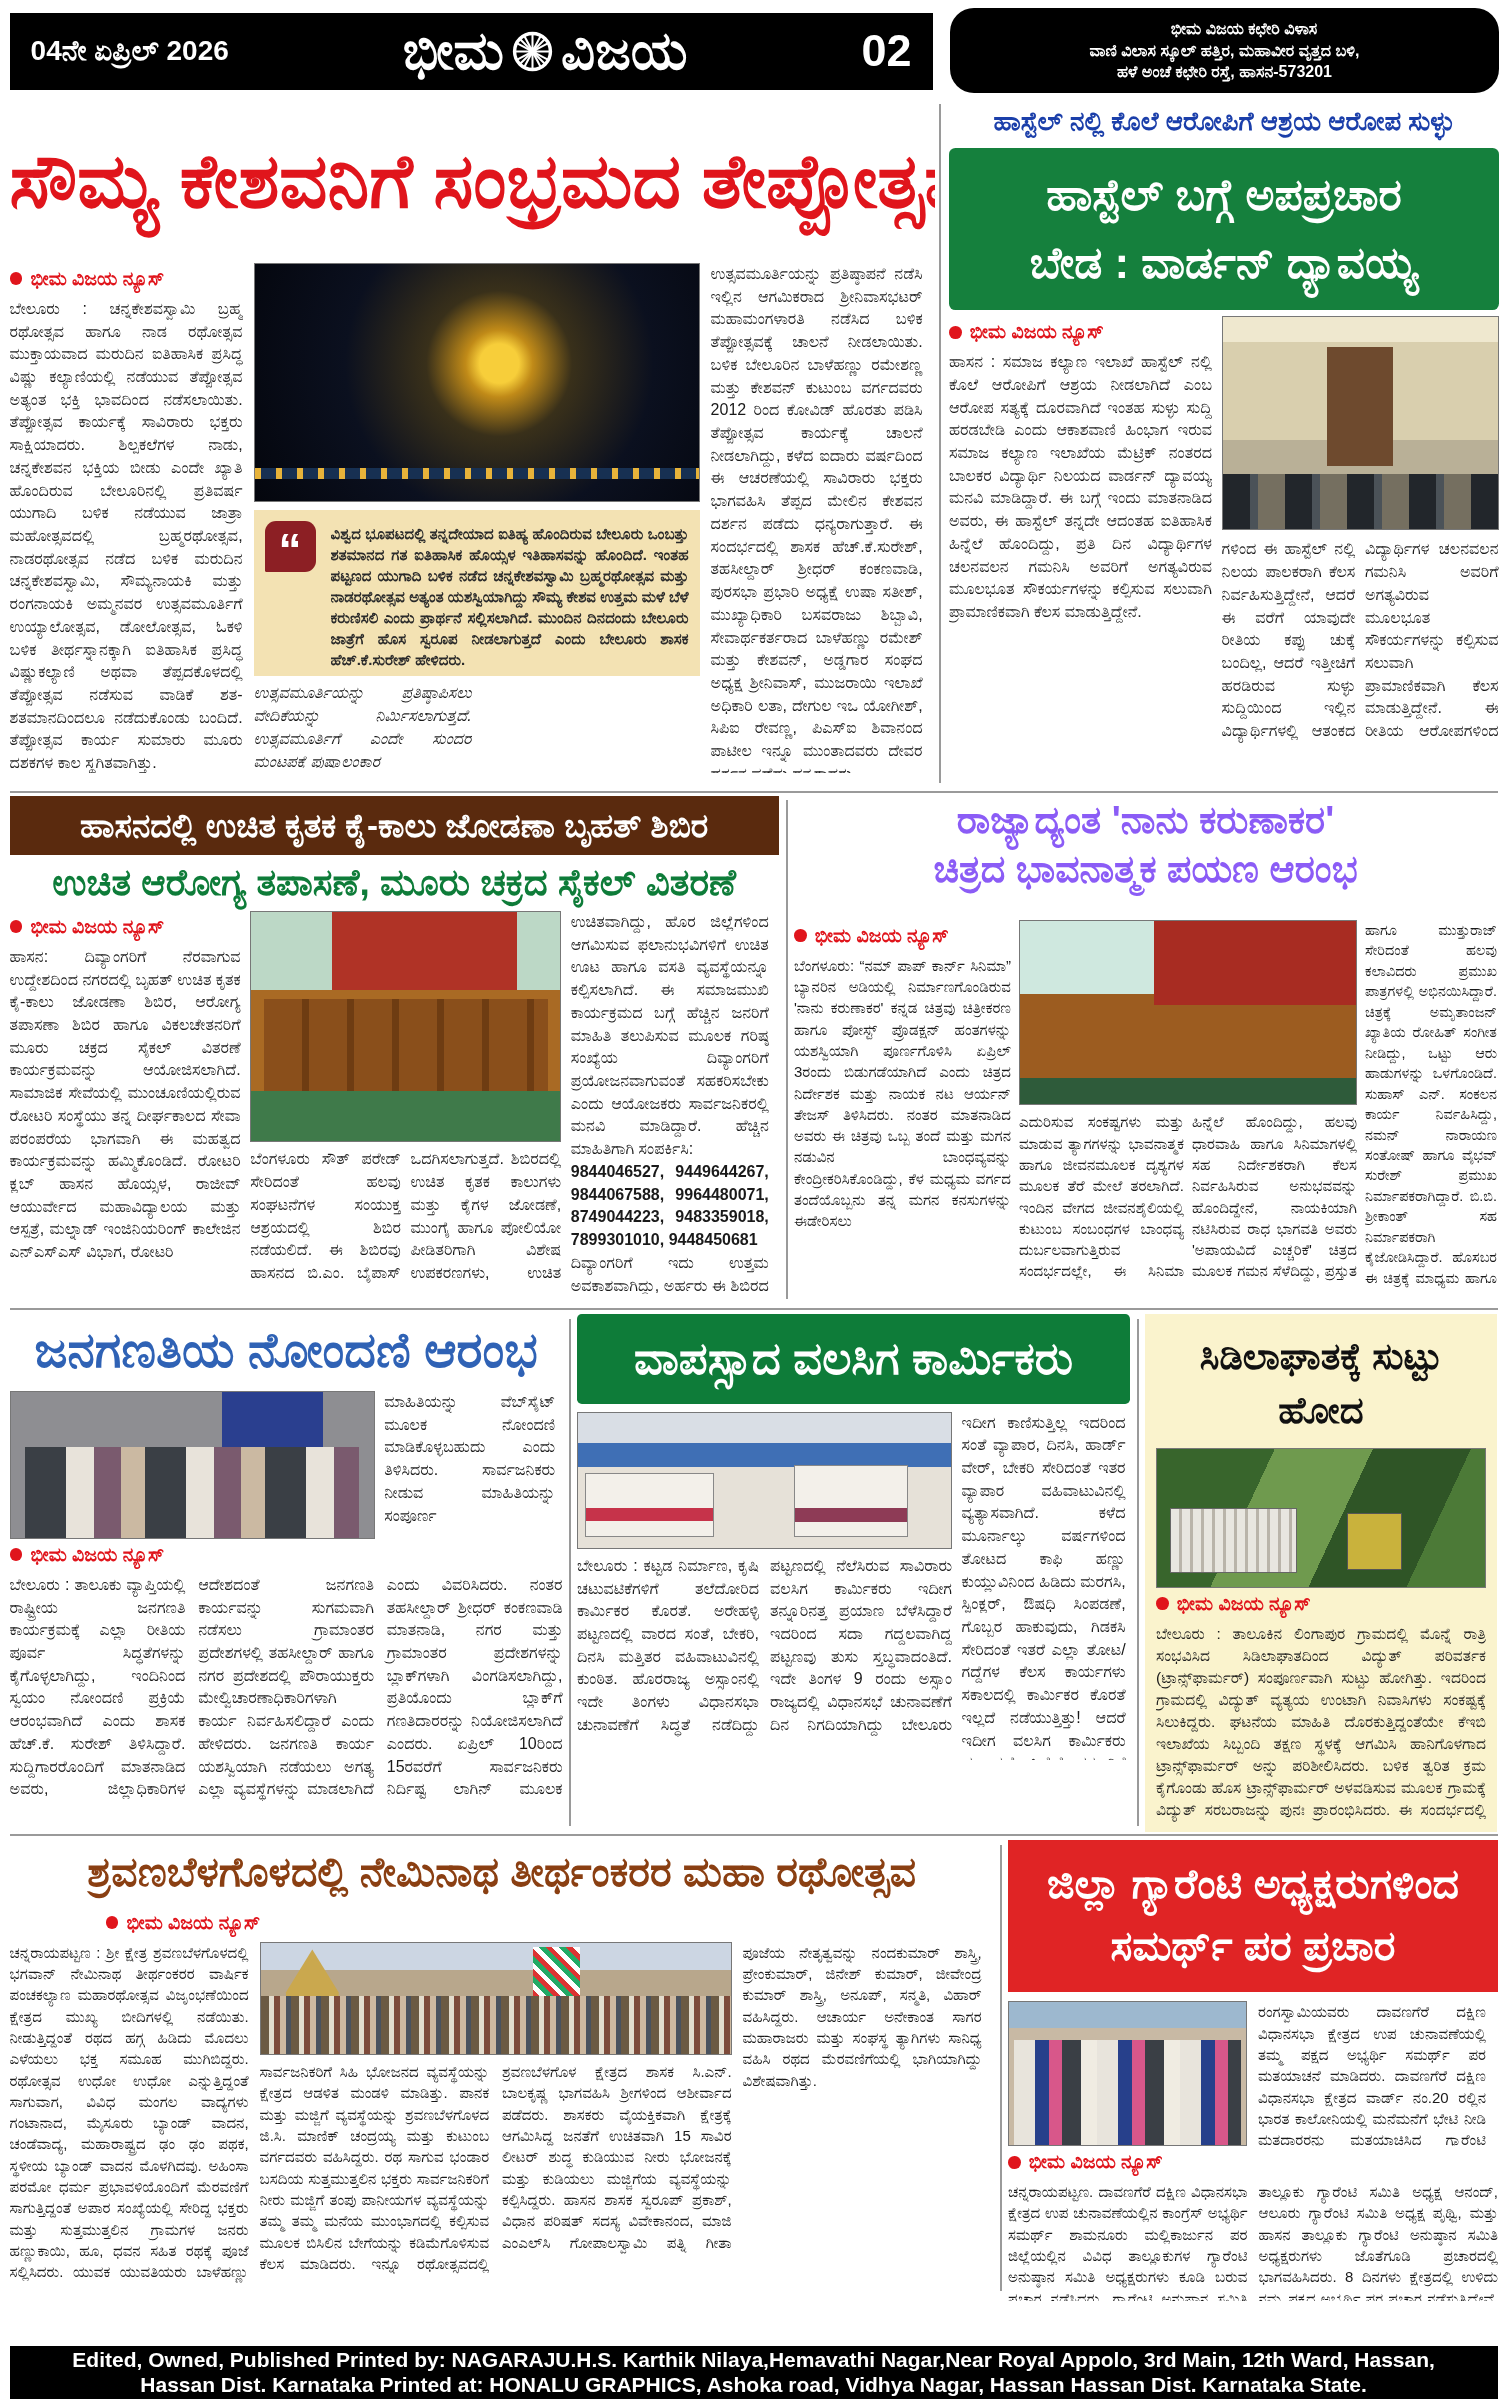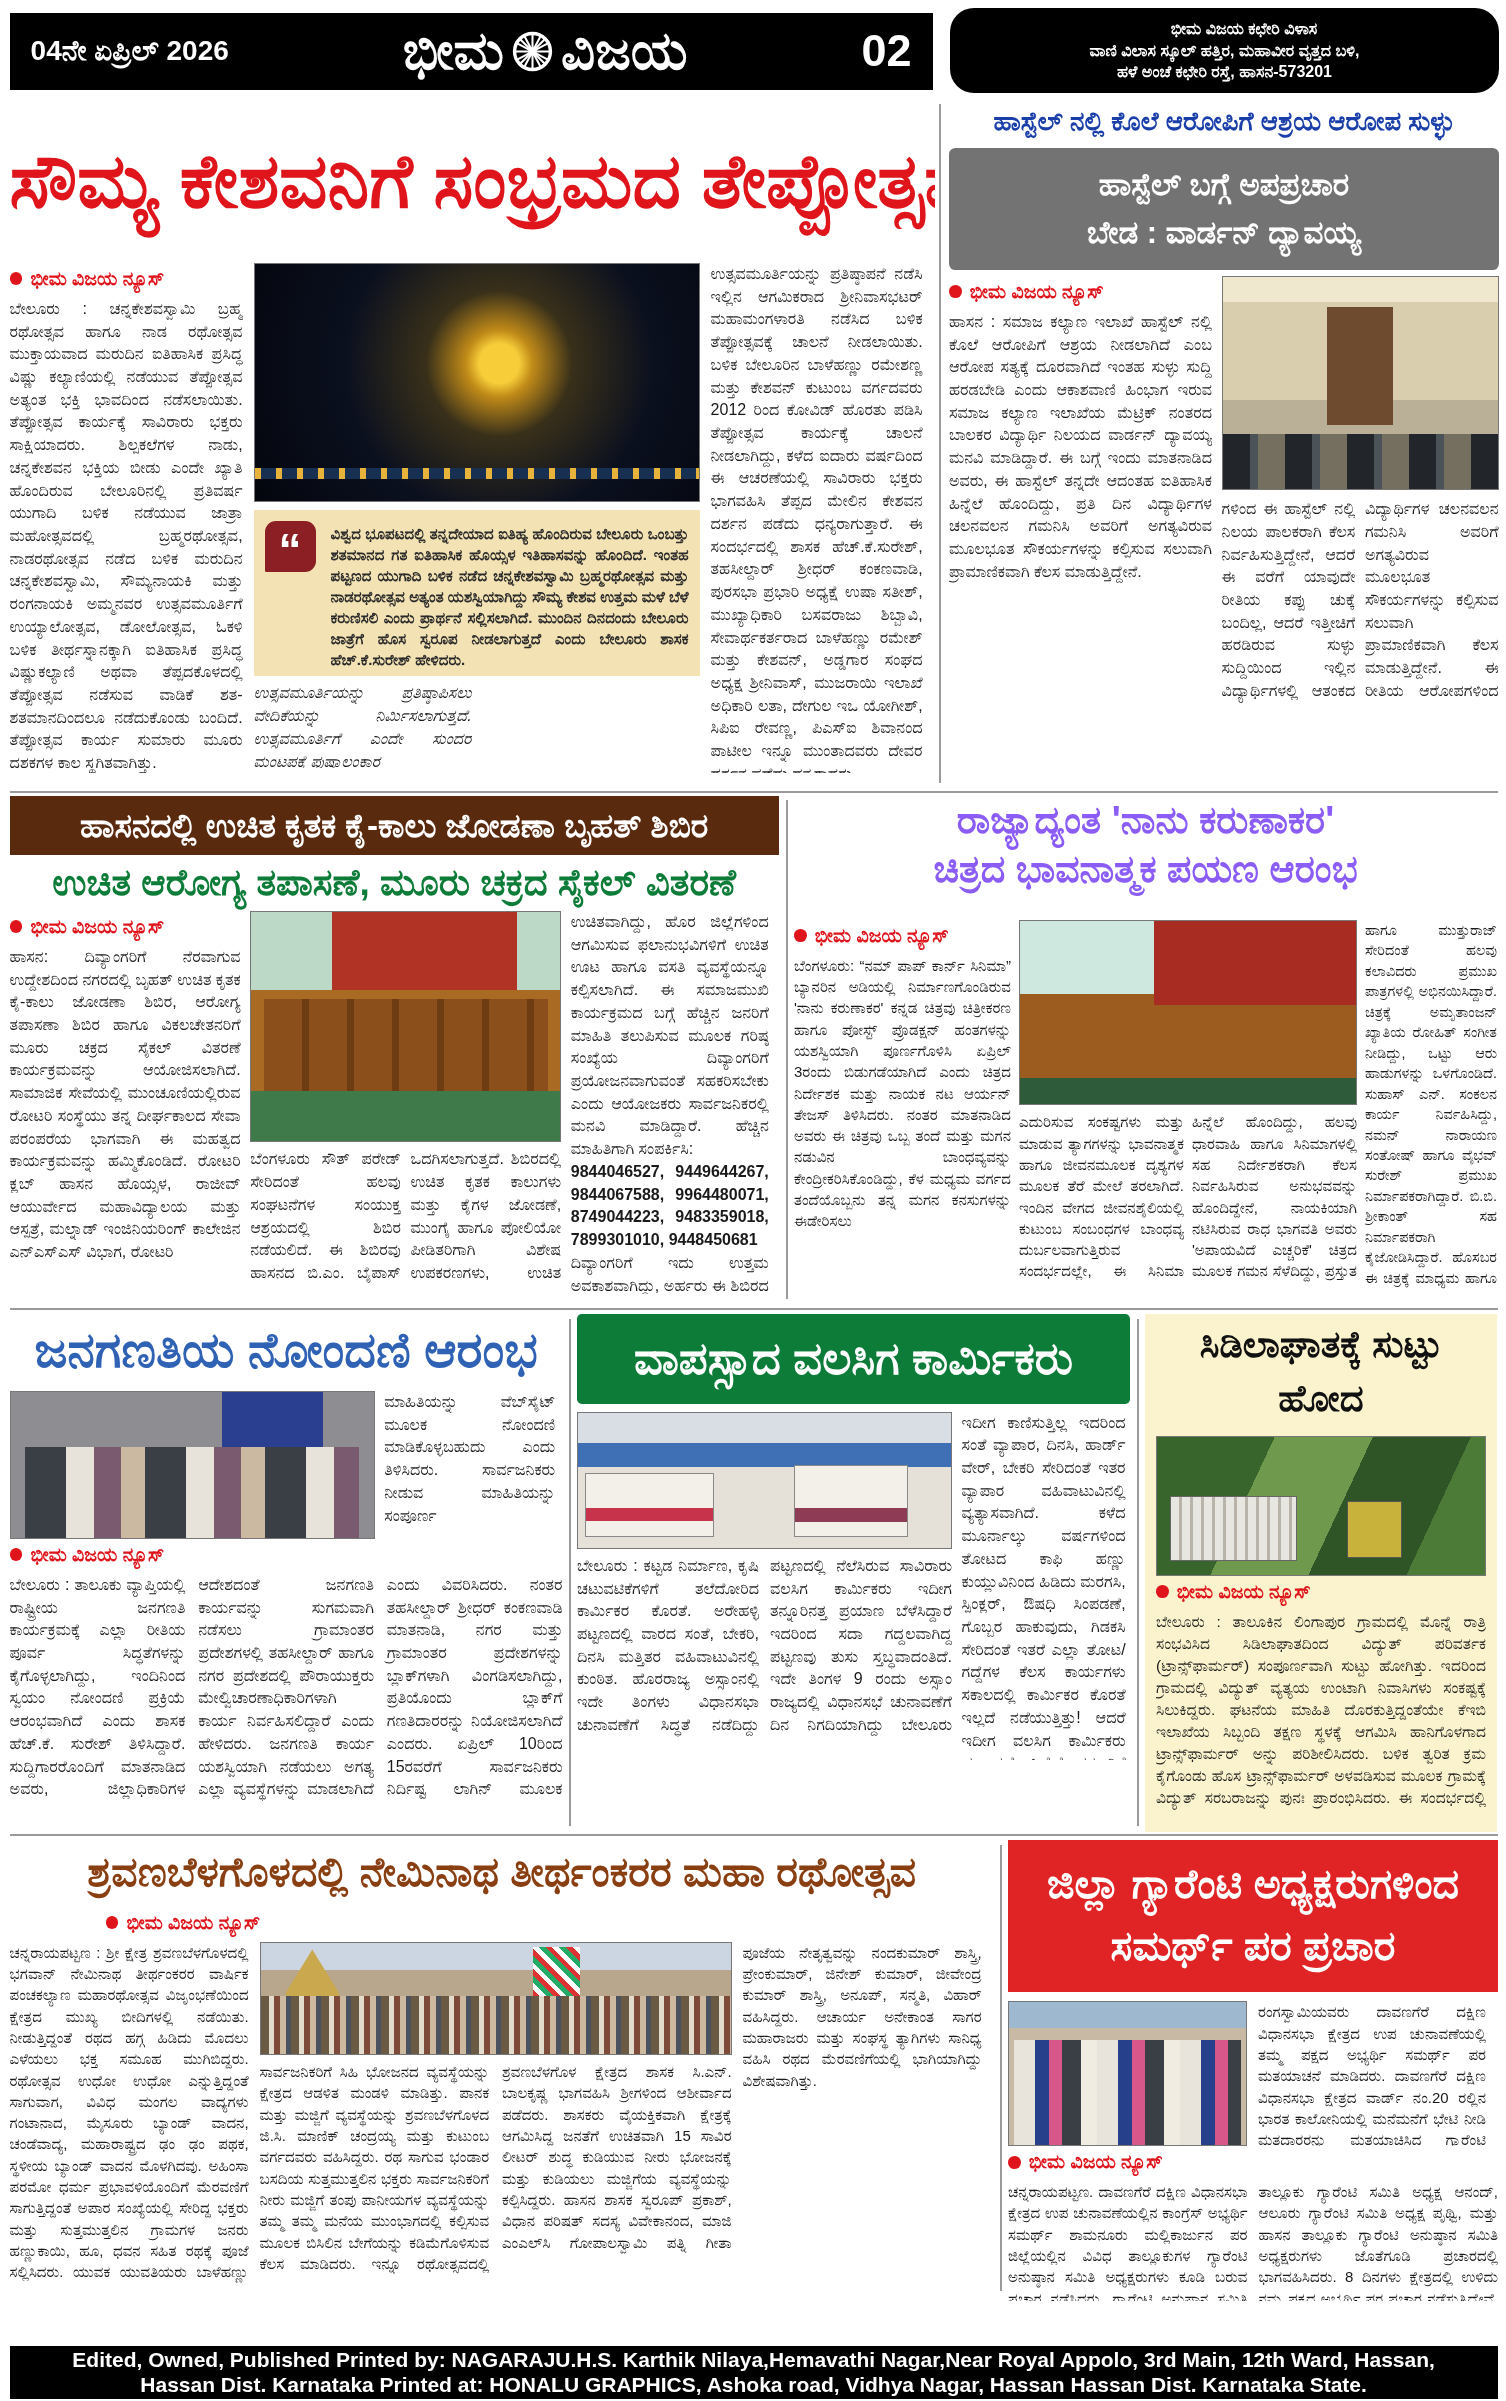--- a/index.html
+++ b/index.html
@@ -36,21 +36,21 @@
   .quotebox{margin-top:8px;background:#f3e2b3;height:166px;box-sizing:border-box;padding:12.8px 11px 8px 77px;position:relative;}
   .quotebox .q-icon{position:absolute;left:11px;top:11px;width:51px;height:51px;background:#8c1f24;border-radius:11px 11px 11px 1.6px;
       color:#fff;font-size:46px;font-weight:bold;line-height:59px;text-align:center;}
   .quotebox .q-text{font-size:15px;line-height:1.4;text-align:justify;height:144px;overflow:hidden;font-weight:bold;color:#2a2a2a;}
   .a1-minirow{display:flex;gap:9.6px;margin-top:6.4px;font-style:italic;}
   .a1-minirow .bodytext{width:218px;height:86px;}
   .a1-col4{width:212px;height:510px;overflow:hidden;}
   
   .a2{left:949px;top:100px;width:550px;height:687px;overflow:hidden;}
   .a2-kicker{font-size:26px;font-weight:bold;color:#1b3faa;text-align:center;height:48px;line-height:43px;white-space:nowrap;overflow:hidden;}
-  .a2-headbox{background:#737373;border-radius:6.4px;color:#fff;font-weight:bold;font-size:31px;text-align:center;
+  .a2-headbox{background:#15803d;border-radius:6.4px;color:#fff;font-weight:bold;font-size:44px;text-align:center;
               padding:12.8px 4.8px;line-height:1.55;}
   .a2-row{display:flex;gap:9.6px;margin-top:6.4px;}
   .a2-left{width:263px;height:431px;overflow:hidden;}
   .a2-right{width:277px;}
   .ph-hostel{height:214px;background:linear-gradient(#efe8cf 0 12%,#d9cfae 12% 58%,#b9b097 58% 74%,#96927f 74% 100%);}
   .ph-hostel .door{position:absolute;left:38%;top:14%;width:24%;height:56%;background:#6e4a2e;}
   .ph-hostel .bikes{position:absolute;left:0;bottom:0;width:100%;height:26%;
       background:repeating-linear-gradient(90deg,#22262b 0 27px,#4b5258 27px 35px,#756f60 35px 62px);}
   .a2-underrow{display:flex;gap:9.6px;margin-top:8px;}
   .a2-underrow .bodytext{width:134px;height:206px;}
@@ -94,21 +94,21 @@
   .a6-headbox{background:#0e7c39;border-radius:4.8px;color:#fff;font-weight:bold;font-size:45px;text-align:center;
               padding:11px 3.2px;line-height:1.5;}
   .a6-row{display:flex;gap:9.6px;margin-top:8px;}
   .a6-leftstack{width:375px;}
   .ph-busstand{height:137px;background:linear-gradient(#d9dee5 0 22%,#3f6fb5 22% 40%,#e6e1d8 40% 100%);}
   .ph-busstand .bus1{position:absolute;left:2%;bottom:8%;width:34%;height:46%;background:linear-gradient(#f3f0ea 0 55%,#c6334a 55% 75%,#f3f0ea 75% 100%);border:0.8px solid #888;}
   .ph-busstand .bus2{position:absolute;left:58%;bottom:8%;width:30%;height:52%;background:linear-gradient(#f3f0ea 0 60%,#8e3b56 60% 80%,#f3f0ea 80% 100%);border:0.8px solid #888;}
   .a6-under{column-count:2;column-gap:11px;height:199px;overflow:hidden;margin-top:6.4px;}
   .a6-side{width:164px;height:348px;overflow:hidden;}
   
-  .a7{left:1145px;top:1314px;width:352px;height:518px;background:#faf3cd;box-sizing:border-box;padding:4px 11px;overflow:hidden;}
+  .a7{left:1145px;top:1314px;width:352px;height:518px;background:#faf3cd;box-sizing:border-box;padding:16px 11px;overflow:hidden;}
   .a7-headline{color:#111;font-weight:bold;font-size:37px;text-align:center;line-height:1.45;height:118px;}
   .ph-transformer{height:140px;background:linear-gradient(115deg,#38652c 0 30%,#6f9a4e 30% 55%,#2f5526 55% 80%,#4c7a37 80% 100%);}
   .ph-transformer .truck{position:absolute;left:4%;bottom:10%;width:38%;height:46%;background:repeating-linear-gradient(90deg,#e8e6e0 0 8px,#b9b4aa 8px 11px);border:0.8px solid #666;}
   .ph-transformer .box{position:absolute;left:58%;bottom:12%;width:16%;height:40%;background:#c9b23c;border:0.8px solid #555;}
   .a7-body{font-size:15.5px;line-height:1.42;text-align:justify;height:199px;overflow:hidden;margin-top:3.2px;}
   
   .a8{left:9.6px;top:1840px;width:984px;height:461px;overflow:hidden;}
   .a8-headline{color:#8a3f12;font-weight:bold;font-size:41px;text-align:center;height:67px;line-height:64px;white-space:nowrap;overflow:hidden;}
   .a8 .byline{margin-left:96px;}
   .a8-body{display:flex;gap:11px;}

